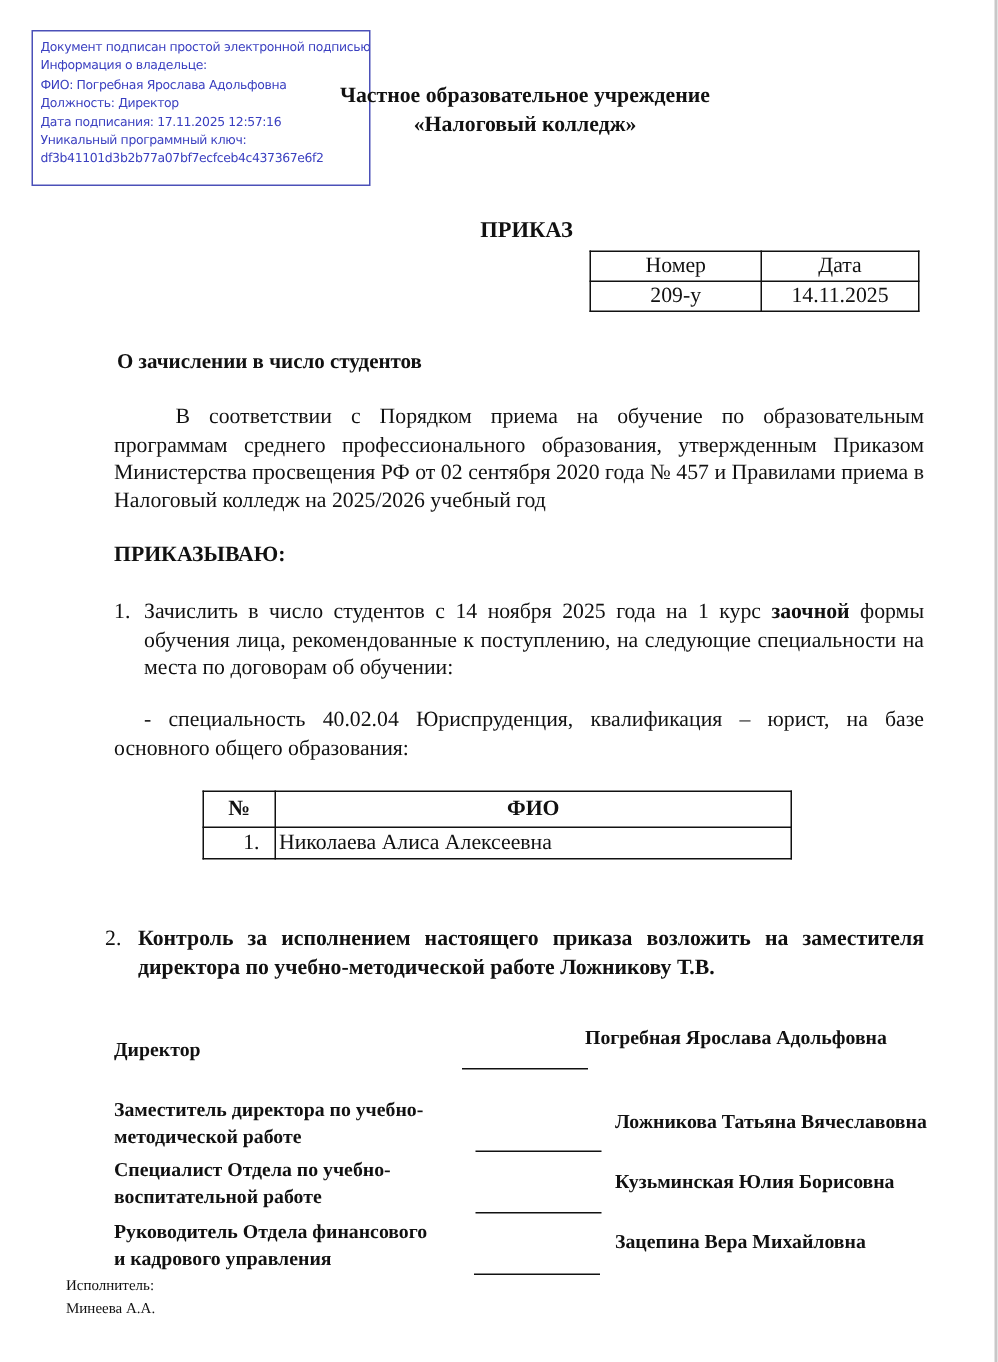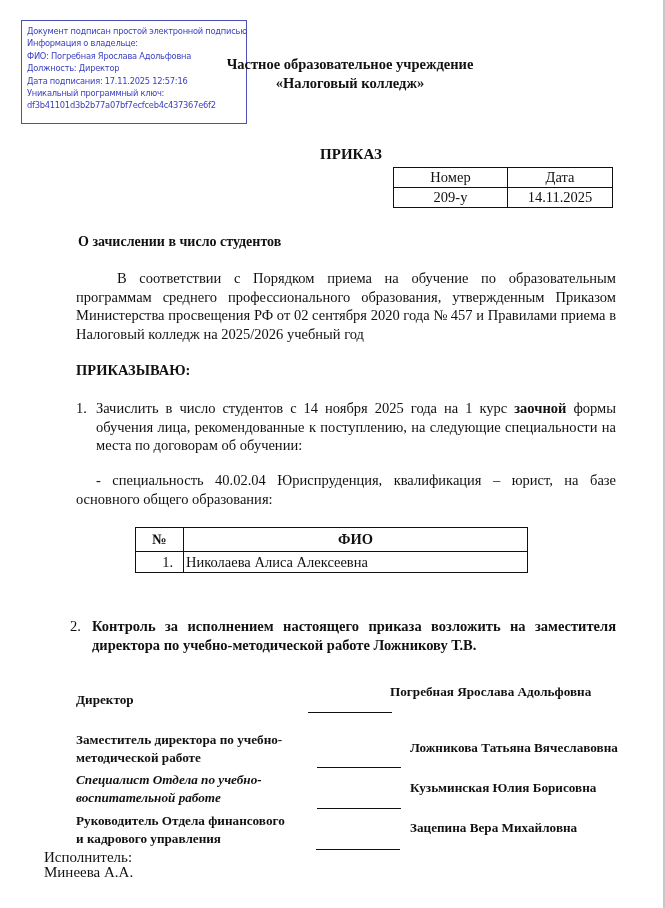--- a/index.html
+++ b/index.html
@@ -78,21 +78,21 @@
   .sig-role {
     position: absolute; left: 76px; font-weight: bold; font-size: 13.2px; line-height: 18px;
   }
   .sig-name {
     position: absolute; font-weight: bold; font-size: 13.2px; white-space: nowrap;
   }
   .sig-line {
     position: absolute; height: 1px; background: #111; width: 84px;
   }
   .executor {
-    position: absolute; left: 44px; top: 850px; font-size: 15px; line-height: 15px;
+    position: absolute; left: 44px; top: 850px; font-size: 10px; line-height: 15px;
   }
 </style>
 </head>
 <body>
 
 <div class="edge-right"></div>
 
 <div class="stamp">
   <div>Документ подписан простой электронной подписью</div>
   <div>Информация о владельце:</div>
@@ -158,21 +158,21 @@
 <div class="sig-name" style="left:390px; top:684px;">Погребная Ярослава Адольфовна</div>
 <div class="sig-line" style="left:308px; top:712px;"></div>
 
 <div class="sig-role" style="top:731px;">
   <div>Заместитель директора по учебно-</div>
   <div>методической работе</div>
 </div>
 <div class="sig-name" style="left:410px; top:740px;">Ложникова Татьяна Вячеславовна</div>
 <div class="sig-line" style="left:317px; top:767px;"></div>
 
-<div class="sig-role" style="top:771px;font-style:italic;">
+<div class="sig-role" style="top:771px;">
   <div>Специалист Отдела по учебно-</div>
   <div>воспитательной работе</div>
 </div>
 <div class="sig-name" style="left:410px; top:780px;">Кузьминская Юлия Борисовна</div>
 <div class="sig-line" style="left:317px; top:808px;"></div>
 
 <div class="sig-role" style="top:812px;">
   <div>Руководитель Отдела финансового</div>
   <div>и кадрового управления</div>
 </div>

